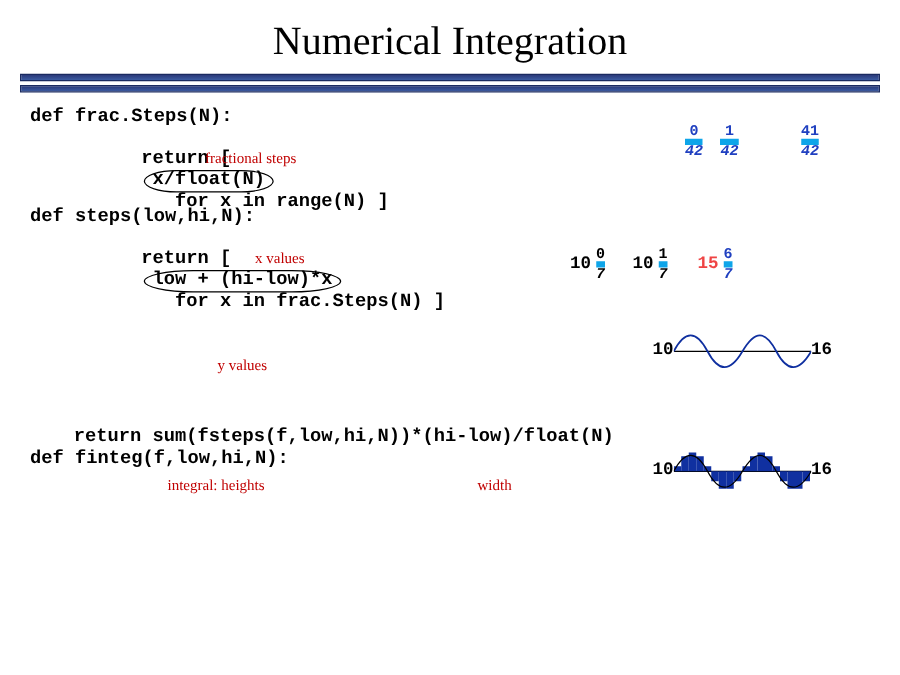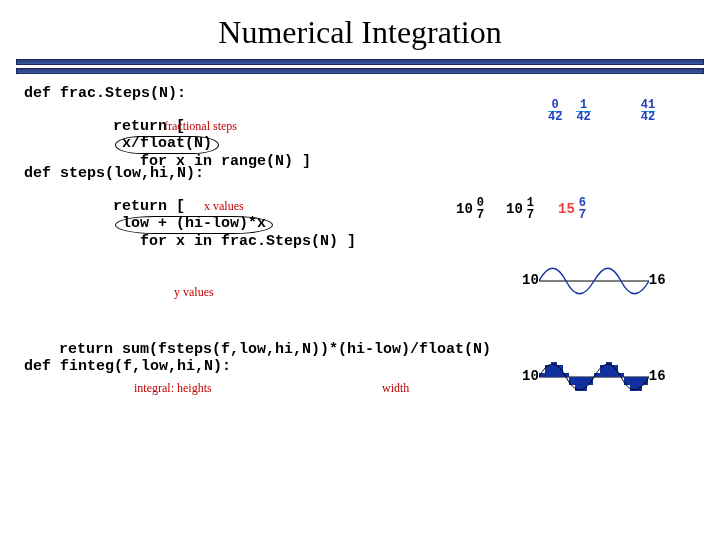--- a/index.html
+++ b/index.html
@@ -51,21 +51,21 @@
     color: #c00000;
   }
   .frac {
     display: inline-block;
     text-align: center;
     line-height: 11px;
     vertical-align: -6px;
     margin: 0 4px;
   }
   .frac .num { display: block; font-size: 12px; }
-  .frac .den { display: block; font-size: 12px; border-top: 1px solid #0ea5e9; }
+  .frac .den { display: block; font-size: 12px; border-top: 5px solid #0ea5e9; font-style: italic; }
   .blue-num { color: #2040c0; }
   .rowbox {
     position: absolute;
     display: flex;
     align-items: center;
     font-family: "Courier New", Courier, monospace;
     font-weight: bold;
     font-size: 14px;
   }
   .abs { position: absolute; }

